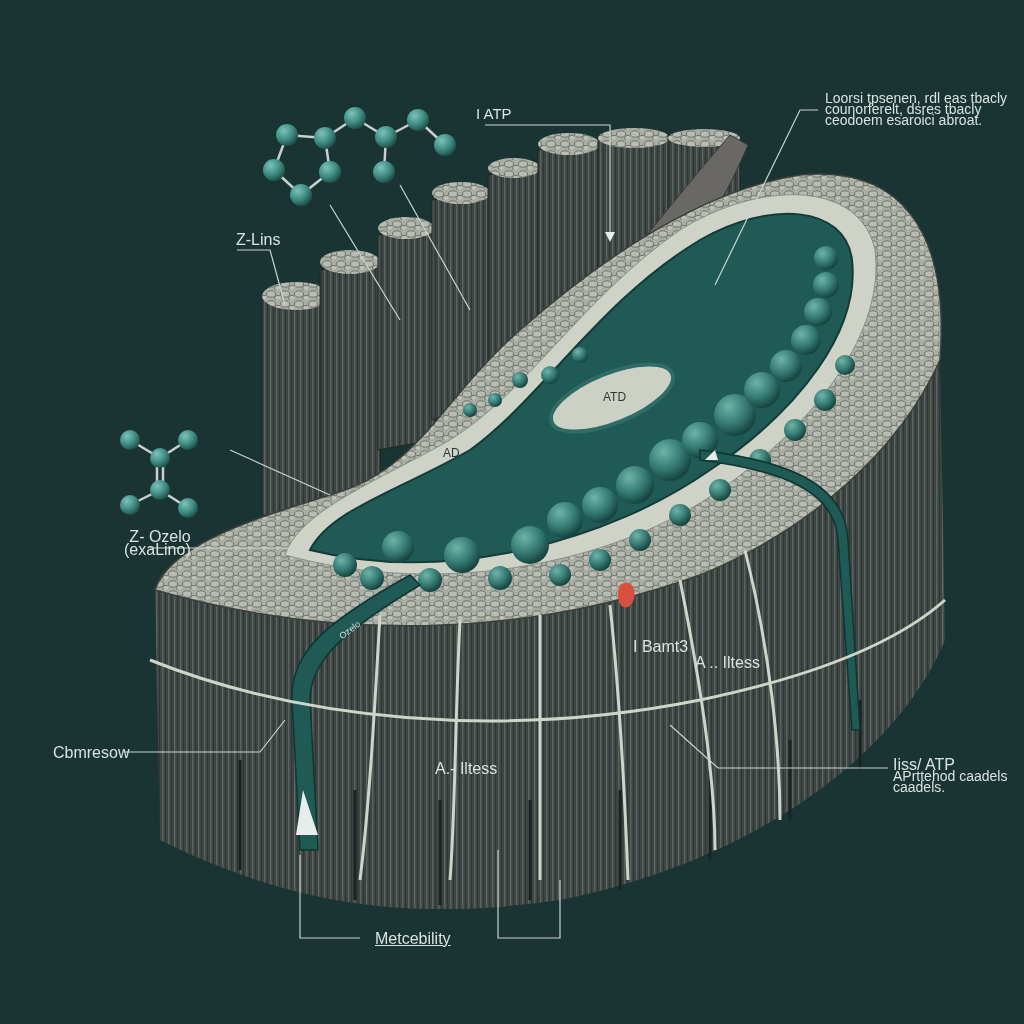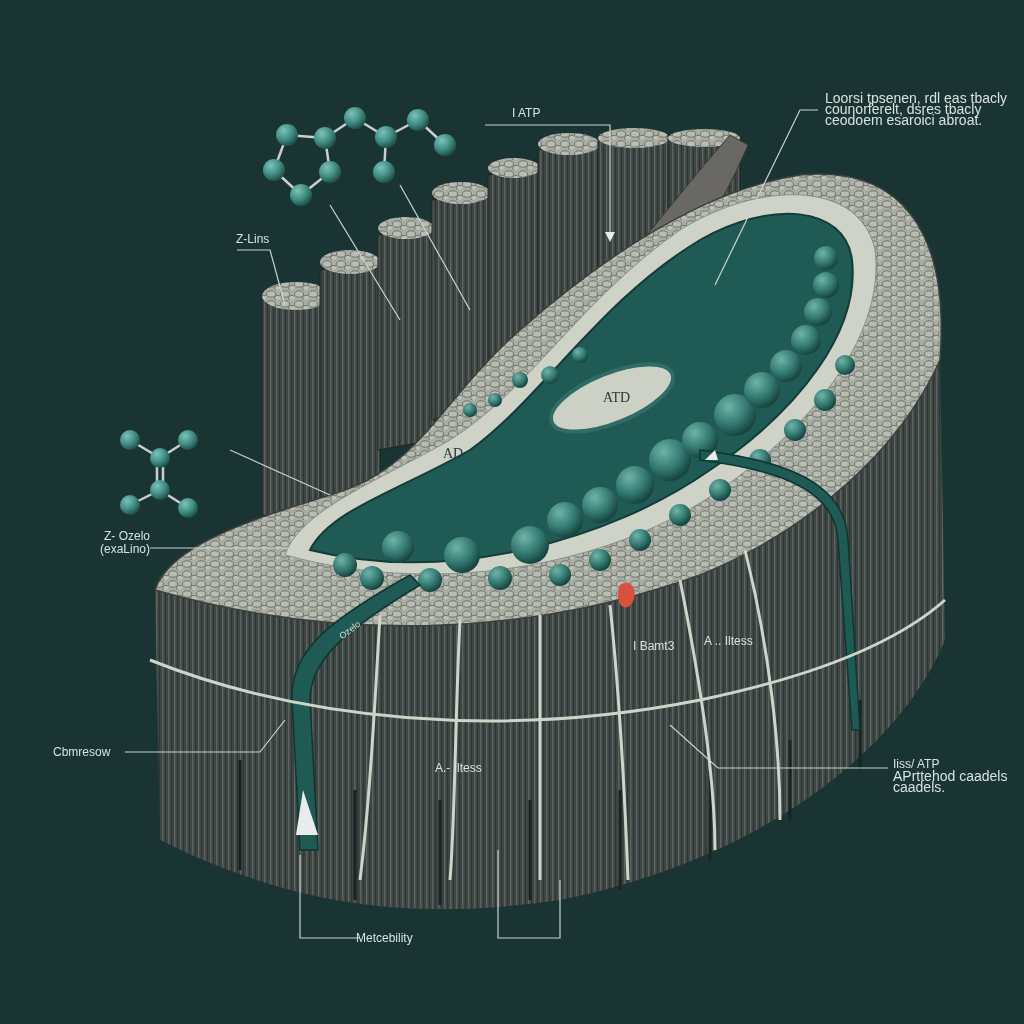--- a/index.html
+++ b/index.html
@@ -4,27 +4,27 @@
 <style>
   html, body { margin:0; padding:0; }
   body {
     width:1024px; height:1024px; overflow:hidden;
     background:#1a3434;
     font-family:"Liberation Sans", sans-serif;
     position:relative;
   }
   #stage { position:absolute; left:0; top:0; width:1024px; height:1024px; }
   .label {
-    position:absolute; color:#d8e2df; font-size:12px; line-height:13px;
+    position:absolute; color:#d8e2df; font-size:16px; line-height:13px;
     font-family:"Liberation Sans", sans-serif; white-space:nowrap;
   }
   .label.small { font-size:14px; line-height:11px; }
   .inner-label {
-    position:absolute; color:#2a3a36; font-size:14px;
-    font-family:Liberation Serif, serif;
+    position:absolute; color:#2a3a36; font-size:12px;
+    font-family:Liberation Sans, sans-serif;
   }
   .band-label {
     position:absolute; color:#d8e2df; font-size:9px;
     font-family:"Liberation Sans", sans-serif; transform:rotate(-38deg);
   }
 </style>
 </head>
 <body>
 
 <svg id="stage" viewBox="0 0 1024 1024" xmlns="http://www.w3.org/2000/svg">
@@ -197,43 +197,43 @@
     <line x1="230" y1="450" x2="330" y2="495"></line>
     <line x1="150" y1="548" x2="300" y2="548"></line>
     <polyline points="125,752 260,752 285,720"></polyline>
     <polyline points="888,768 718,768 670,725"></polyline>
     <polyline points="300,855 300,938 360,938"></polyline>
     <polyline points="498,850 498,938 560,938 560,880"></polyline>
   </g>
   <polygon points="605,232 615,232 610,242" fill="#e8ecea"></polygon>
 </svg>
 
-<div class="label" style="left:512px;top:107px;font-size:12px;">I ATP</div>
+<div class="label" style="left:476px;top:107px;font-size:15px;">I ATP</div>
 
 <div style="position:absolute;left:825px;top:93px;">
   <div class="label small" style="position:static;">Loorsi tpsenen, rdl eas tbacly</div>
   <div class="label small" style="position:static;">counorferelt, dsres tbacly</div>
   <div class="label small" style="position:static;">ceodoem esaroici abroat.</div>
 </div>
 
 <div class="label" style="left:236px;top:233px;">Z-Lins</div>
 
 <div style="position:absolute;left:100px;top:530px;text-align:right;">
   <div class="label" style="position:static;">Z- Ozelo</div>
-  <div class="label" style="position:static;">(exaLino)</div>
+  <div class="label" style="position:static;margin-left:24px;">(exaLino)</div>
 </div>
 
 <div class="label" style="left:53px;top:746px;">Cbmresow</div>
 
 <div style="position:absolute;left:893px;top:758px;">
   <div class="label" style="position:static;">Iiss/ ATP</div>
   <div class="label small" style="position:static;">APrttehod caadels</div>
   <div class="label small" style="position:static;">caadels.</div>
 </div>
 
-<div class="label" style="left:695px;top:635px;margin-left:9px;">A .. Iltess</div>
+<div class="label" style="left:695px;top:656px;">A .. Iltess</div>
 <div class="label" style="left:633px;top:640px;">I  Bamt3</div>
 <div class="label" style="left:435px;top:762px;">A.- Iltess</div>
-<div class="label" style="left:356px;top:932px;">Metcebility</div>
+<div class="label" style="left:375px;top:932px;text-decoration:underline;">Metcebility</div>
 
 <div class="inner-label" style="left:603px;top:390px;">ATD</div>
 <div class="inner-label" style="left:443px;top:446px;">AD</div>
 <div class="band-label" style="left:338px;top:625px;">Ozelo</div>
 
 </body></html>

